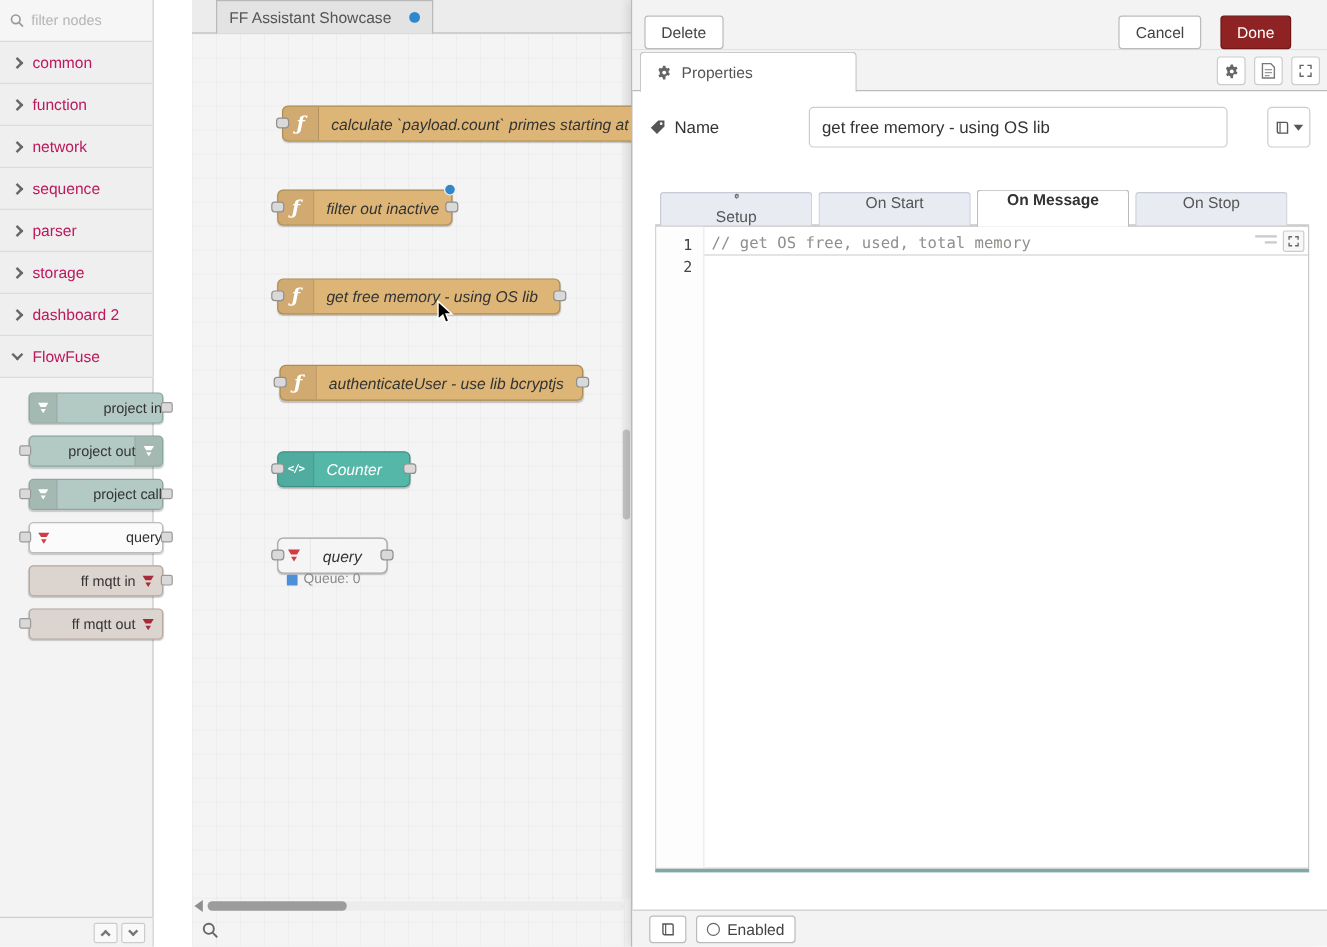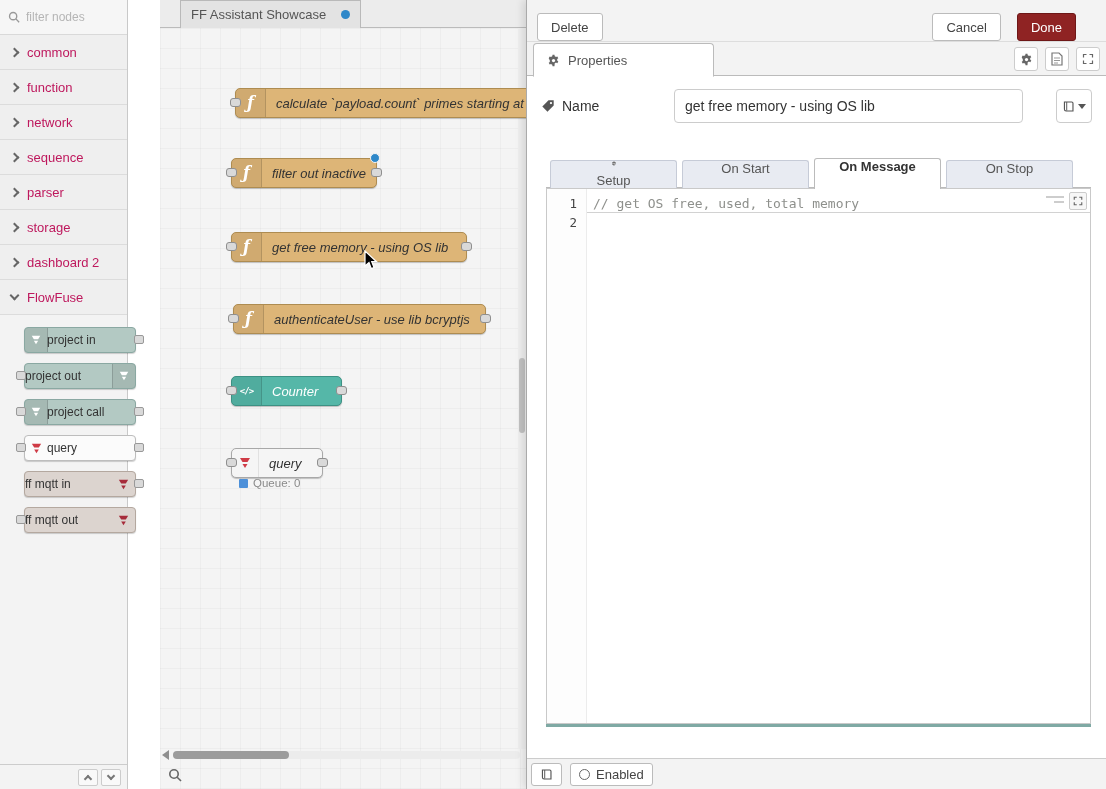--- a/index.html
+++ b/index.html
@@ -10,21 +10,21 @@
   
   .palette{position:absolute;left:0;top:0;width:128px;height:789px;background:#f3f3f3;border-right:1px solid #c9c9c9;}
   .palette-search{height:35px;border-bottom:1px solid #d9d9d9;display:flex;align-items:center;gap:6px;padding:0 8px;background:#f6f6f6;}
   .palette-search input{flex:1;min-width:0;border:none;background:transparent;outline:none;font-size:12px;color:#666;}
   .palette-search input::placeholder{color:#b5b5b5;}
   .cat{height:35px;display:flex;align-items:center;gap:9px;padding:0 11px;background:#efefef;border-bottom:1px solid #dcdcdc;cursor:pointer;}
   .cat-label{font-size:13px;color:#be185d;}
   .chev{width:7px;height:7px;border-right:2px solid #666;border-bottom:2px solid #666;transform:rotate(-45deg);flex:0 0 auto;}
   .chev.down{transform:rotate(45deg);margin-top:-4px;}
   .pnodes{position:relative;height:240px;}
-  .pnode{position:absolute;left:24px;width:112px;height:26px;border-radius:4px;display:flex;align-items:center;justify-content:flex-start;font-size:12px;color:#333;cursor:grab;box-shadow:0 1px 1px rgba(0,0,0,0.18);}
+  .pnode{position:absolute;left:24px;width:112px;height:26px;border-radius:4px;display:flex;align-items:center;justify-content:flex-end;font-size:12px;color:#333;cursor:grab;box-shadow:0 1px 1px rgba(0,0,0,0.18);}
   .pnode.teal{background:#b3c9c3;border:1px solid #8aa8a2;}
   .pnode.white{background:#fbfbfb;border:1px solid #bdbdbd;}
   .pnode.gray{background:#dcd4cf;border:1px solid #b4a89f;}
   .picon{position:absolute;top:0;bottom:0;width:23px;display:flex;align-items:center;justify-content:center;}
   .picon.left{left:0;border-radius:3px 0 0 3px;}
   .picon.right{right:0;border-radius:0 3px 3px 0;}
   .picon.shaded{background:rgba(0,0,0,0.08);}
   .picon.shaded.left{border-right:1px solid rgba(0,0,0,0.15);}
   .picon.shaded.right{border-left:1px solid rgba(0,0,0,0.15);}
   .pnode.pad-left{padding-left:22px;}
@@ -95,21 +95,21 @@
   .code-lines{position:absolute;left:40px;right:0;top:0;padding-top:5px;font-family:"DejaVu Sans Mono",monospace;font-size:13px;}
   .cline{height:19px;line-height:19px;padding-left:6px;white-space:pre;}
   .cline.active{border-bottom:1px solid #d2d2d2;}
   .tok-comment{color:#8e908c;}
   .tok-keyword{color:#4271ae;}
   .tok-plain{color:#4d4d4c;}
   .minimap{position:absolute;right:26px;top:7px;display:flex;flex-direction:column;gap:3px;align-items:flex-end;}
   .mm-line{height:2px;background:#cdcdcd;}
   .editor-expand{position:absolute;right:3px;top:3px;width:18px;height:18px;background:#f7f7f7;border:1px solid #ccc;border-radius:2px;display:flex;align-items:center;justify-content:center;cursor:pointer;}
   .resize-bar{position:absolute;left:19px;top:724px;width:545px;height:3px;background:#7fa9a4;cursor:row-resize;}
-  .tray-footer{position:absolute;left:0;bottom:0;width:100%;height:31px;background:#f3f3f3;border-top:1px solid #ccc;display:flex;align-items:center;gap:8px;padding:0 4px;}
+  .tray-footer{position:absolute;left:0;bottom:0;width:100%;height:31px;background:#f3f3f3;border-top:1px solid #ccc;display:flex;align-items:center;gap:8px;padding:0 14px;}
   .ft-btn{height:23px;min-width:27px;background:#fff;border:1px solid #bbb;border-radius:3px;display:flex;align-items:center;justify-content:center;gap:6px;padding:0 8px;font-size:13px;color:#444;cursor:pointer;font-family:inherit;}
   .radio-circle{width:11px;height:11px;border:1.5px solid #666;border-radius:50%;flex:0 0 auto;}
 </style>
 </head>
 <body>
 
 <div class="app">
 
   <div class="palette">
     <div class="palette-search">

